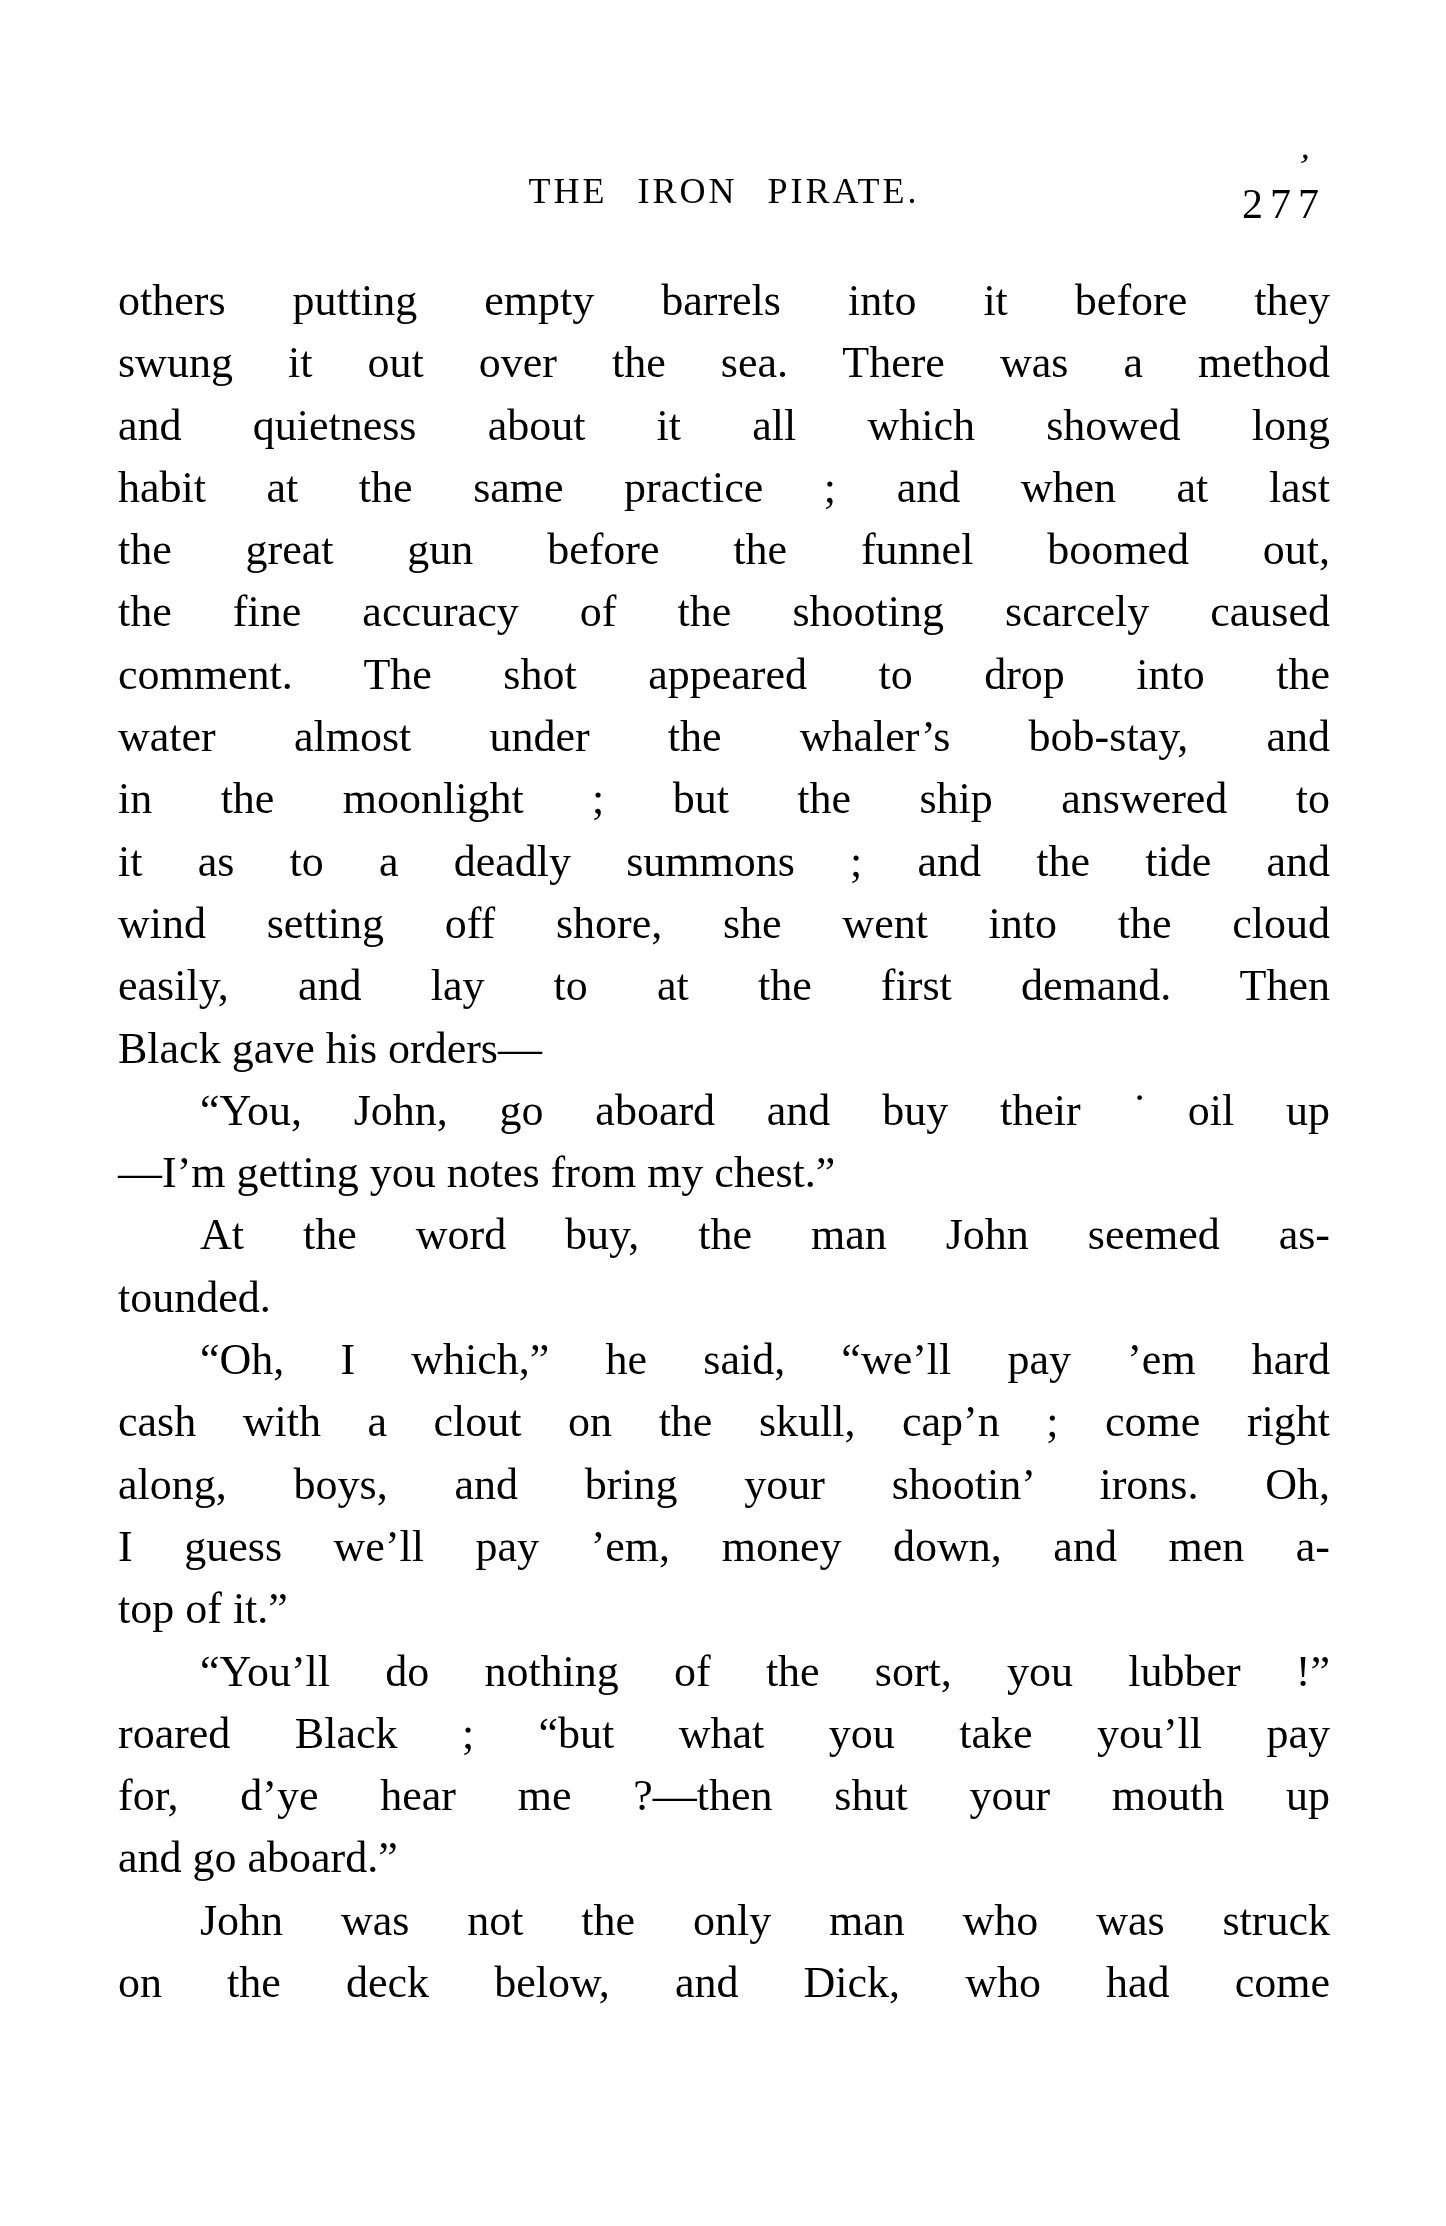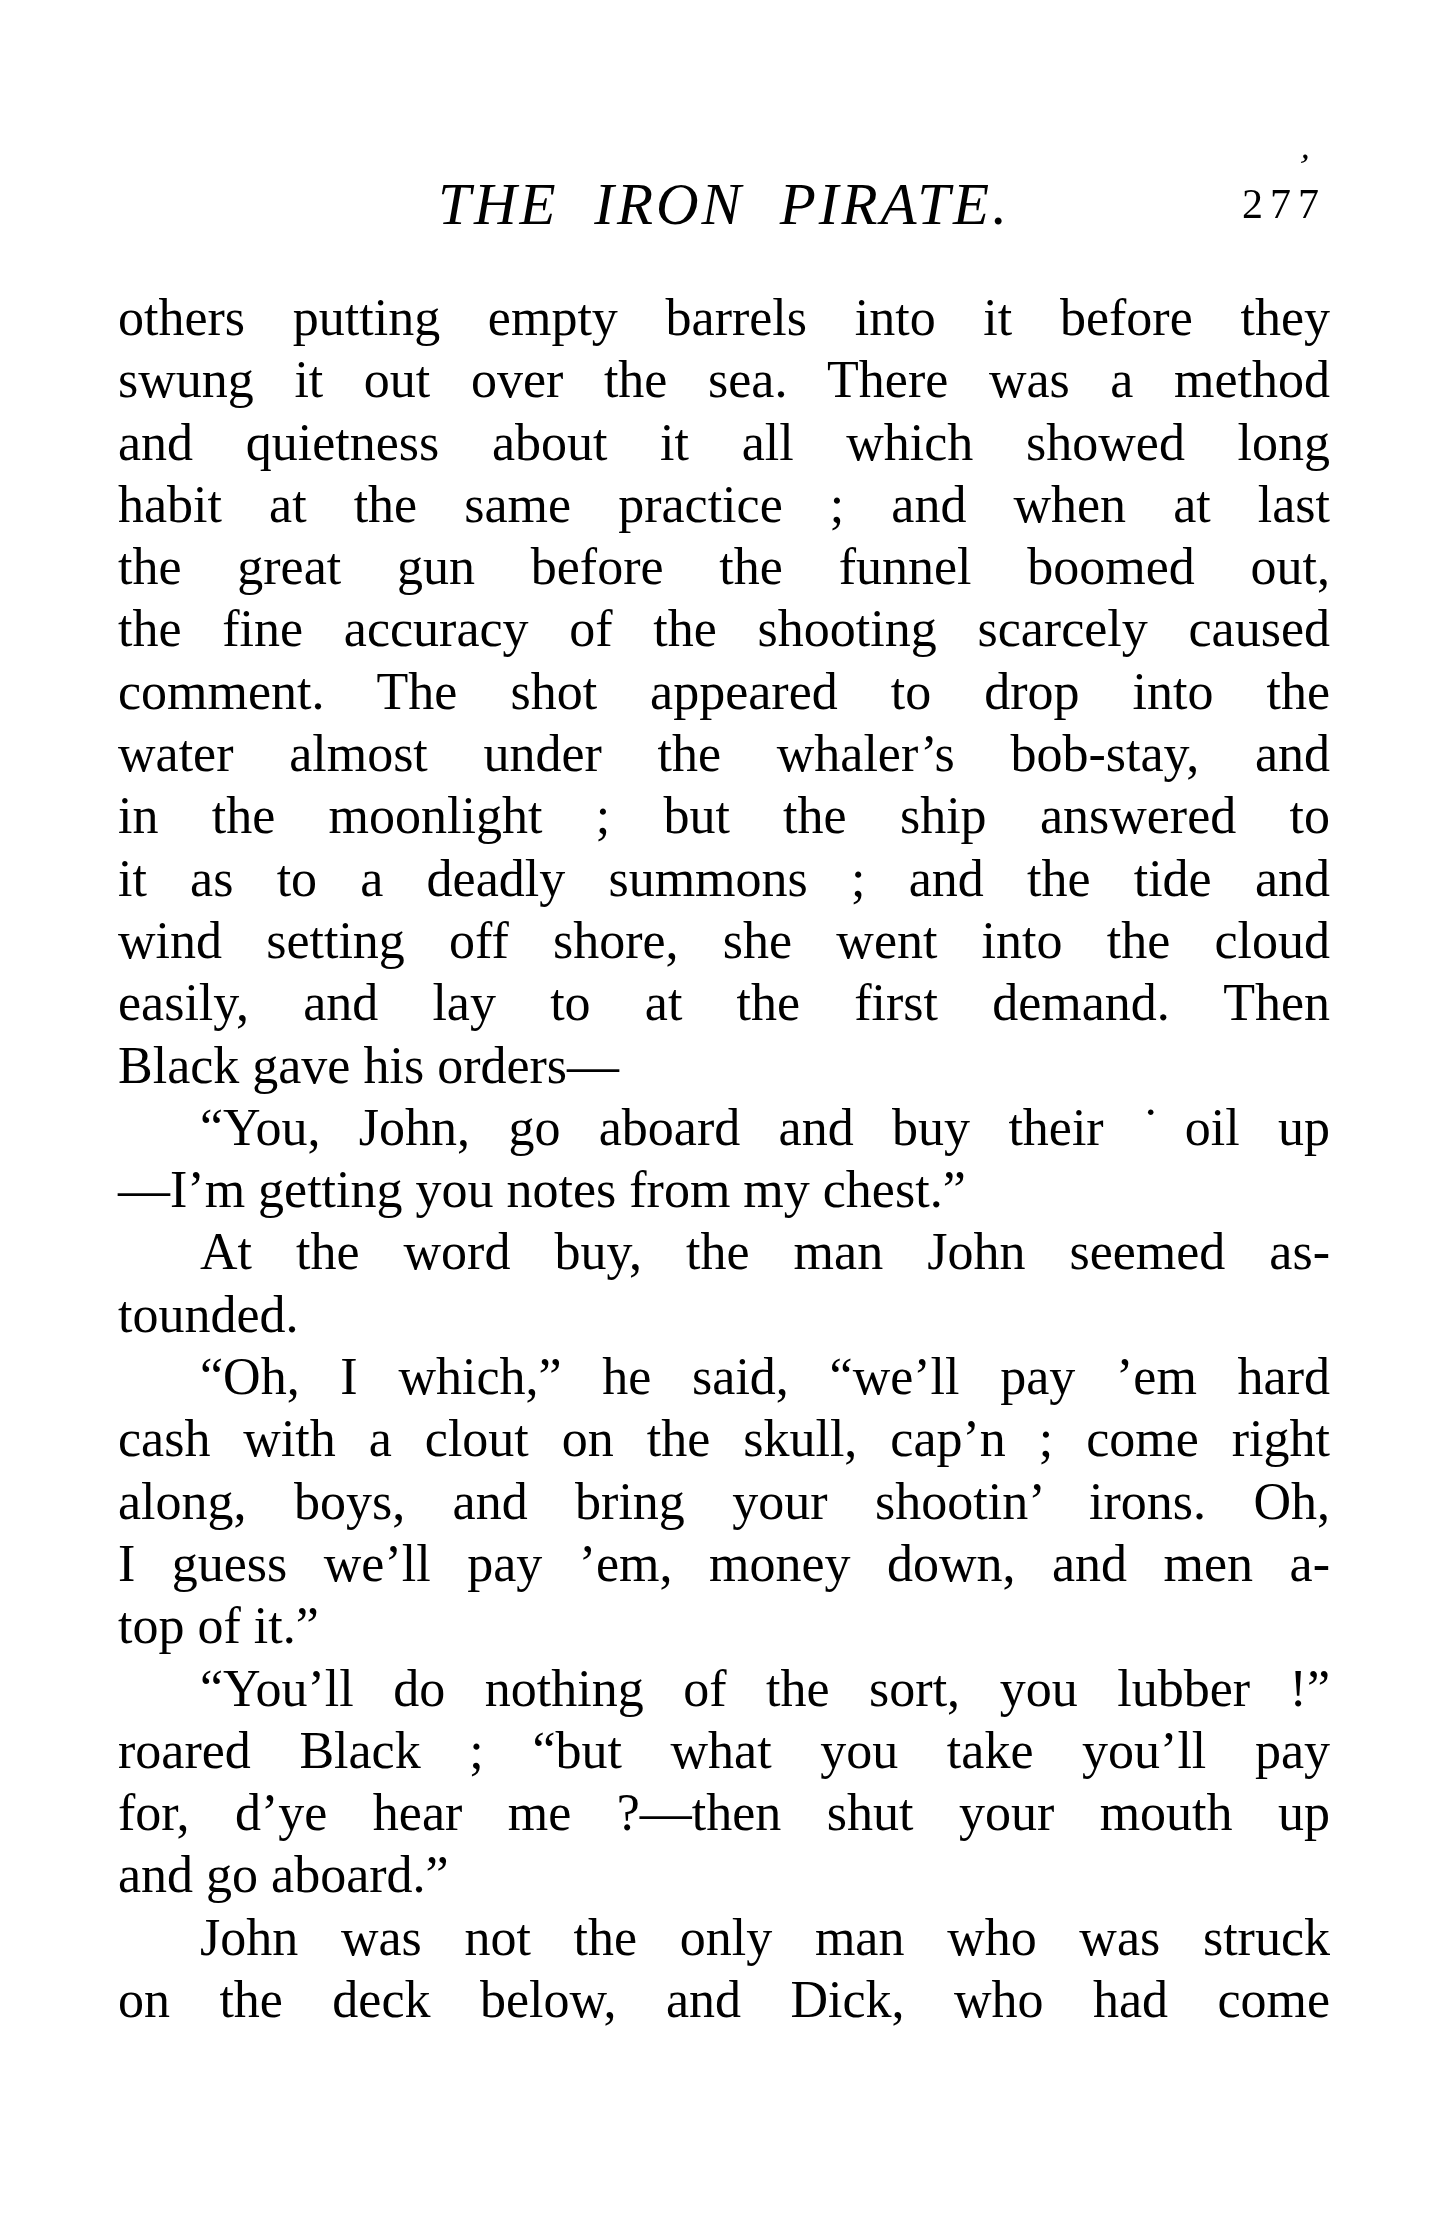--- a/index.html
+++ b/index.html
@@ -22,46 +22,45 @@
   }
   .running-header {
     position: absolute;
     left: 118px;
     top: 170px;
     width: 1212px;
     height: 70px;
   }
   .page-title {
     text-align: center;
-    font-size: 59px;
+    font-size: 36px;
     letter-spacing: 3px;
     word-spacing: 18px;
     white-space: nowrap;
-    font-style: italic;
   }
   .page-number {
     position: absolute;
     right: 4px;
     top: 10px;
     font-size: 42px;
     letter-spacing: 7px;
   }
   .stray-mark {
     position: absolute;
     right: 10px;
     top: -34px;
     font-size: 36px;
     transform: rotate(12deg);
   }
   .text-block {
     position: absolute;
     left: 118px;
-    top: 287px;
+    top: 270px;
     width: 1212px;
-    font-size: 52px;
+    font-size: 44px;
     line-height: 62.3px;
   }
   .para {
     margin: 0;
   }
   .line {
     text-align: justify;
     text-align-last: justify;
     text-justify: inter-word;
   }

